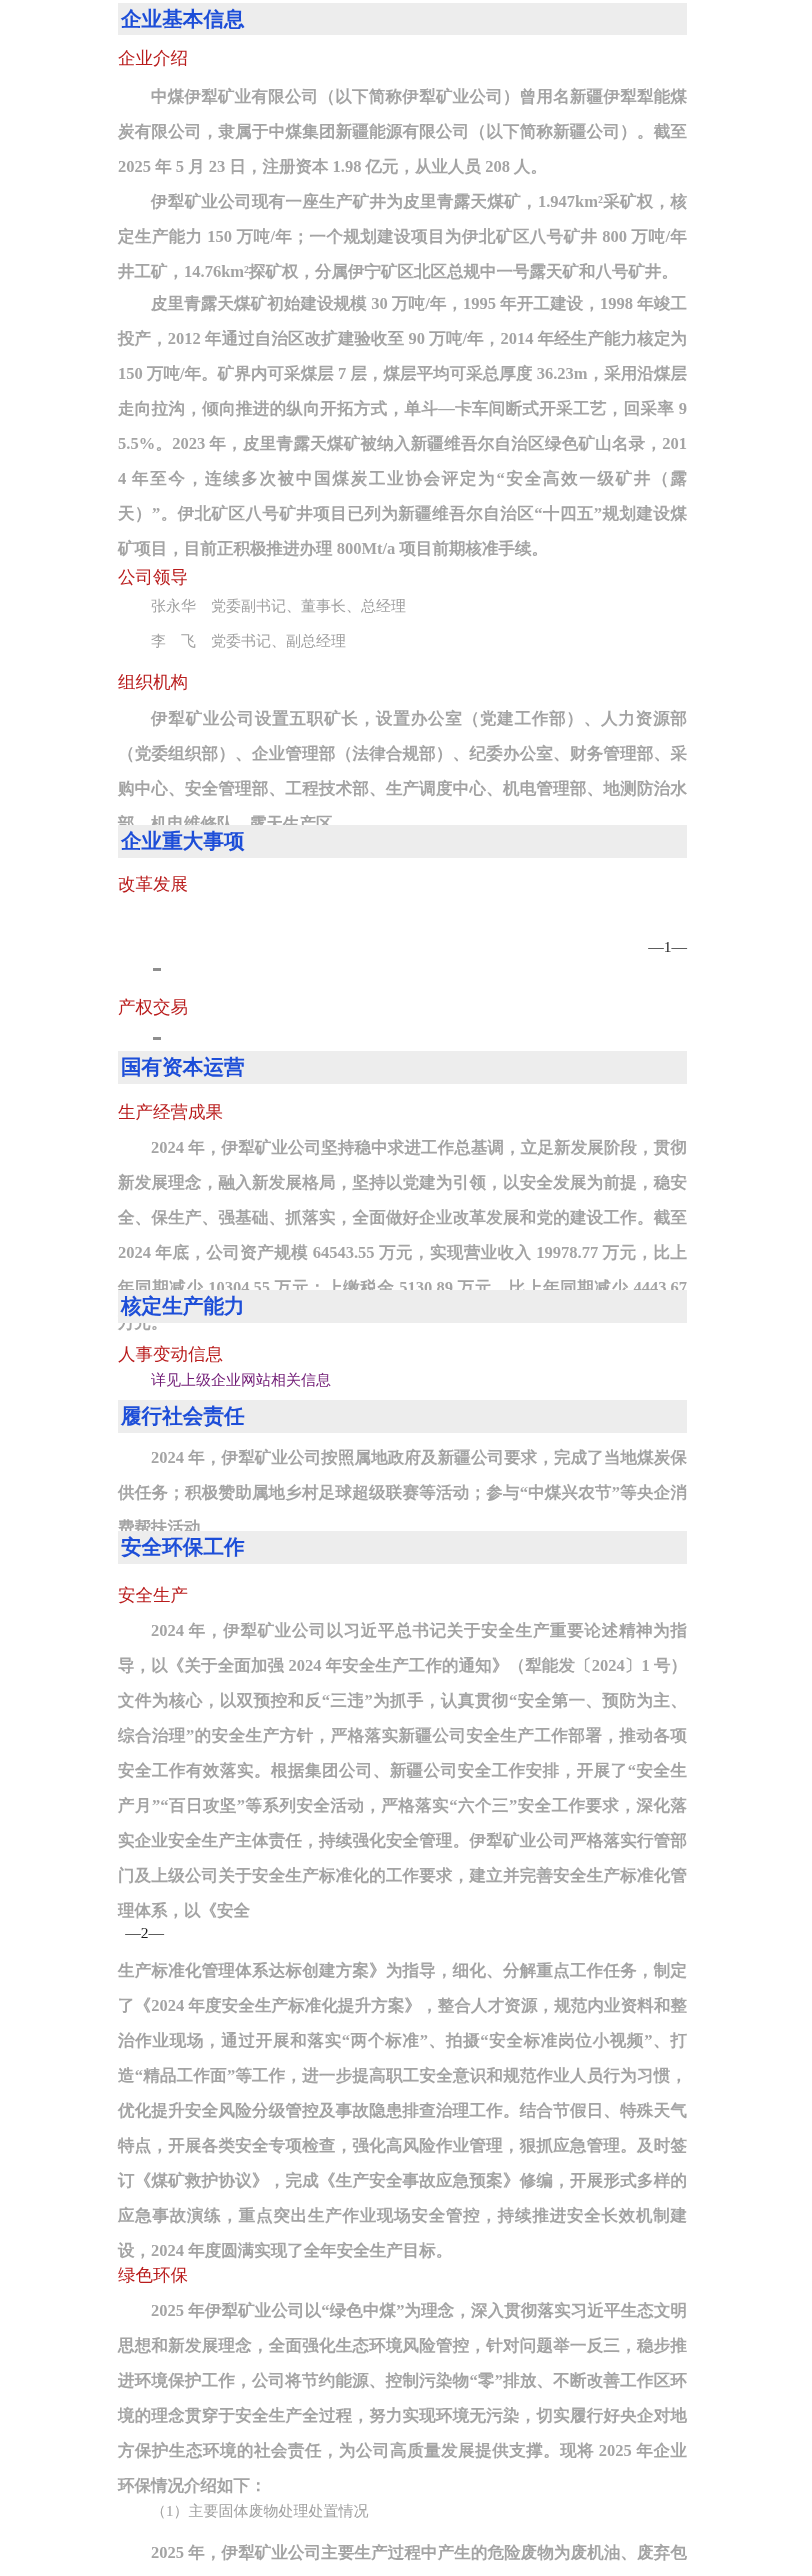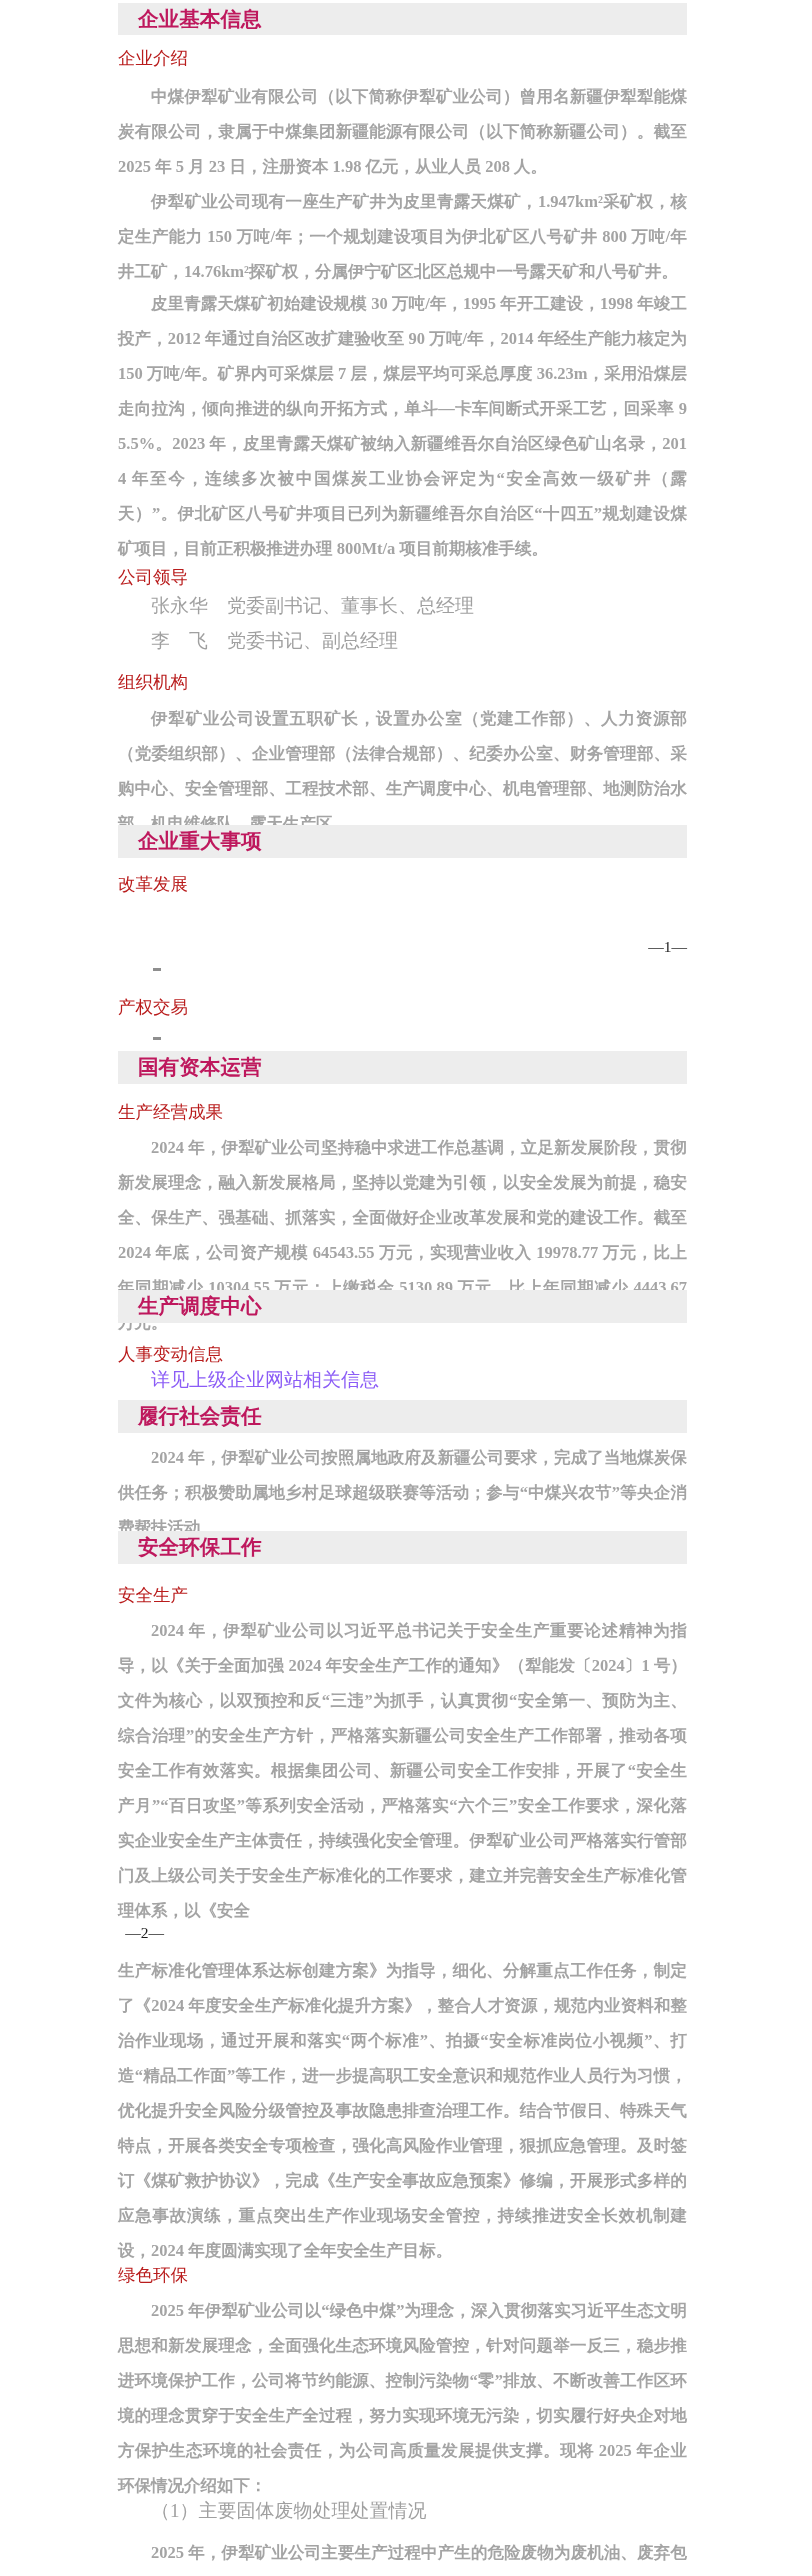--- a/index.html
+++ b/index.html
@@ -12,24 +12,24 @@
     overflow:hidden;
   }
   .bar {
     position:absolute;
     left:118px;
     width:569px;
     background:#EDEDED;
   }
   .bar span {
     display:block;
-    padding-left:20px;
+    padding-left:3px;
     font-size:20.6px;
     font-weight:bold;
-    color:#be185d;
+    color:#1d4ed8;
     white-space:nowrap;
   }
   .sub {
     position:absolute;
     left:118px;
     font-size:17.5px;
     line-height:23px;
     color:#b91c1c;
     white-space:nowrap;
   }
@@ -43,26 +43,26 @@
     color:#A4A4A4;
     text-align:justify;
     word-break:break-all;
     text-indent:33px;
     font-weight:bold;
   }
   .noindent { text-indent:0; }
   .line {
     position:absolute;
     left:151px;
-    font-size:19px;
+    font-size:15px;
     line-height:20.6px;
     color:#A0A0A0;
     white-space:pre;
   }
-  .note { color:#8b5cf6; }
+  .note { color:#701a75; }
   .pagenum {
     position:absolute;
     left:118px;
     width:569px;
     font-size:15.5px;
     color:#1C1C1C;
   }
   .pn-right { text-align:right; }
   .pn-left  { text-align:left; padding-left:7.2px; }
   .dash {
@@ -101,21 +101,21 @@
   <div class="sub" style="top:996px;">产权交易</div>
   <div class="dash" style="top:1037px;left:153px;"></div>
 
   <div class="bar" style="top:1051px;height:33px;">
     <span style="line-height:33px;">国有资本运营</span>
   </div>
   <div class="sub" style="top:1101px;">生产经营成果</div>
   <p class="para" style="top:1130px;">2024 年，伊犁矿业公司坚持稳中求进工作总基调，立足新发展阶段，贯彻新发展理念，融入新发展格局，坚持以党建为引领，以安全发展为前提，稳安全、保生产、强基础、抓落实，全面做好企业改革发展和党的建设工作。截至 2024 年底，公司资产规模 64543.55 万元，实现营业收入 19978.77 万元，比上年同期减少 10304.55 万元；上缴税金 5130.89 万元，比上年同期减少 4443.67 万元。</p>
 
   <div class="bar" style="top:1290px;height:33px;">
-    <span style="line-height:33px;">生产调度中心</span>
+    <span style="line-height:33px;">核定生产能力</span>
   </div>
   <div class="sub" style="top:1343px;">人事变动信息</div>
   <div class="line note" style="top:1370px;">详见上级企业网站相关信息</div>
 
   <div class="bar" style="top:1394px;height:33px;margin-top:6px;">
     <span style="line-height:33px;">履行社会责任</span>
   </div>
   <p class="para" style="top:1440px;">2024 年，伊犁矿业公司按照属地政府及新疆公司要求，完成了当地煤炭保供任务；积极赞助属地乡村足球超级联赛等活动；参与“中煤兴农节”等央企消费帮扶活动。</p>
 
   <div class="bar" style="top:1531px;height:33px;">

